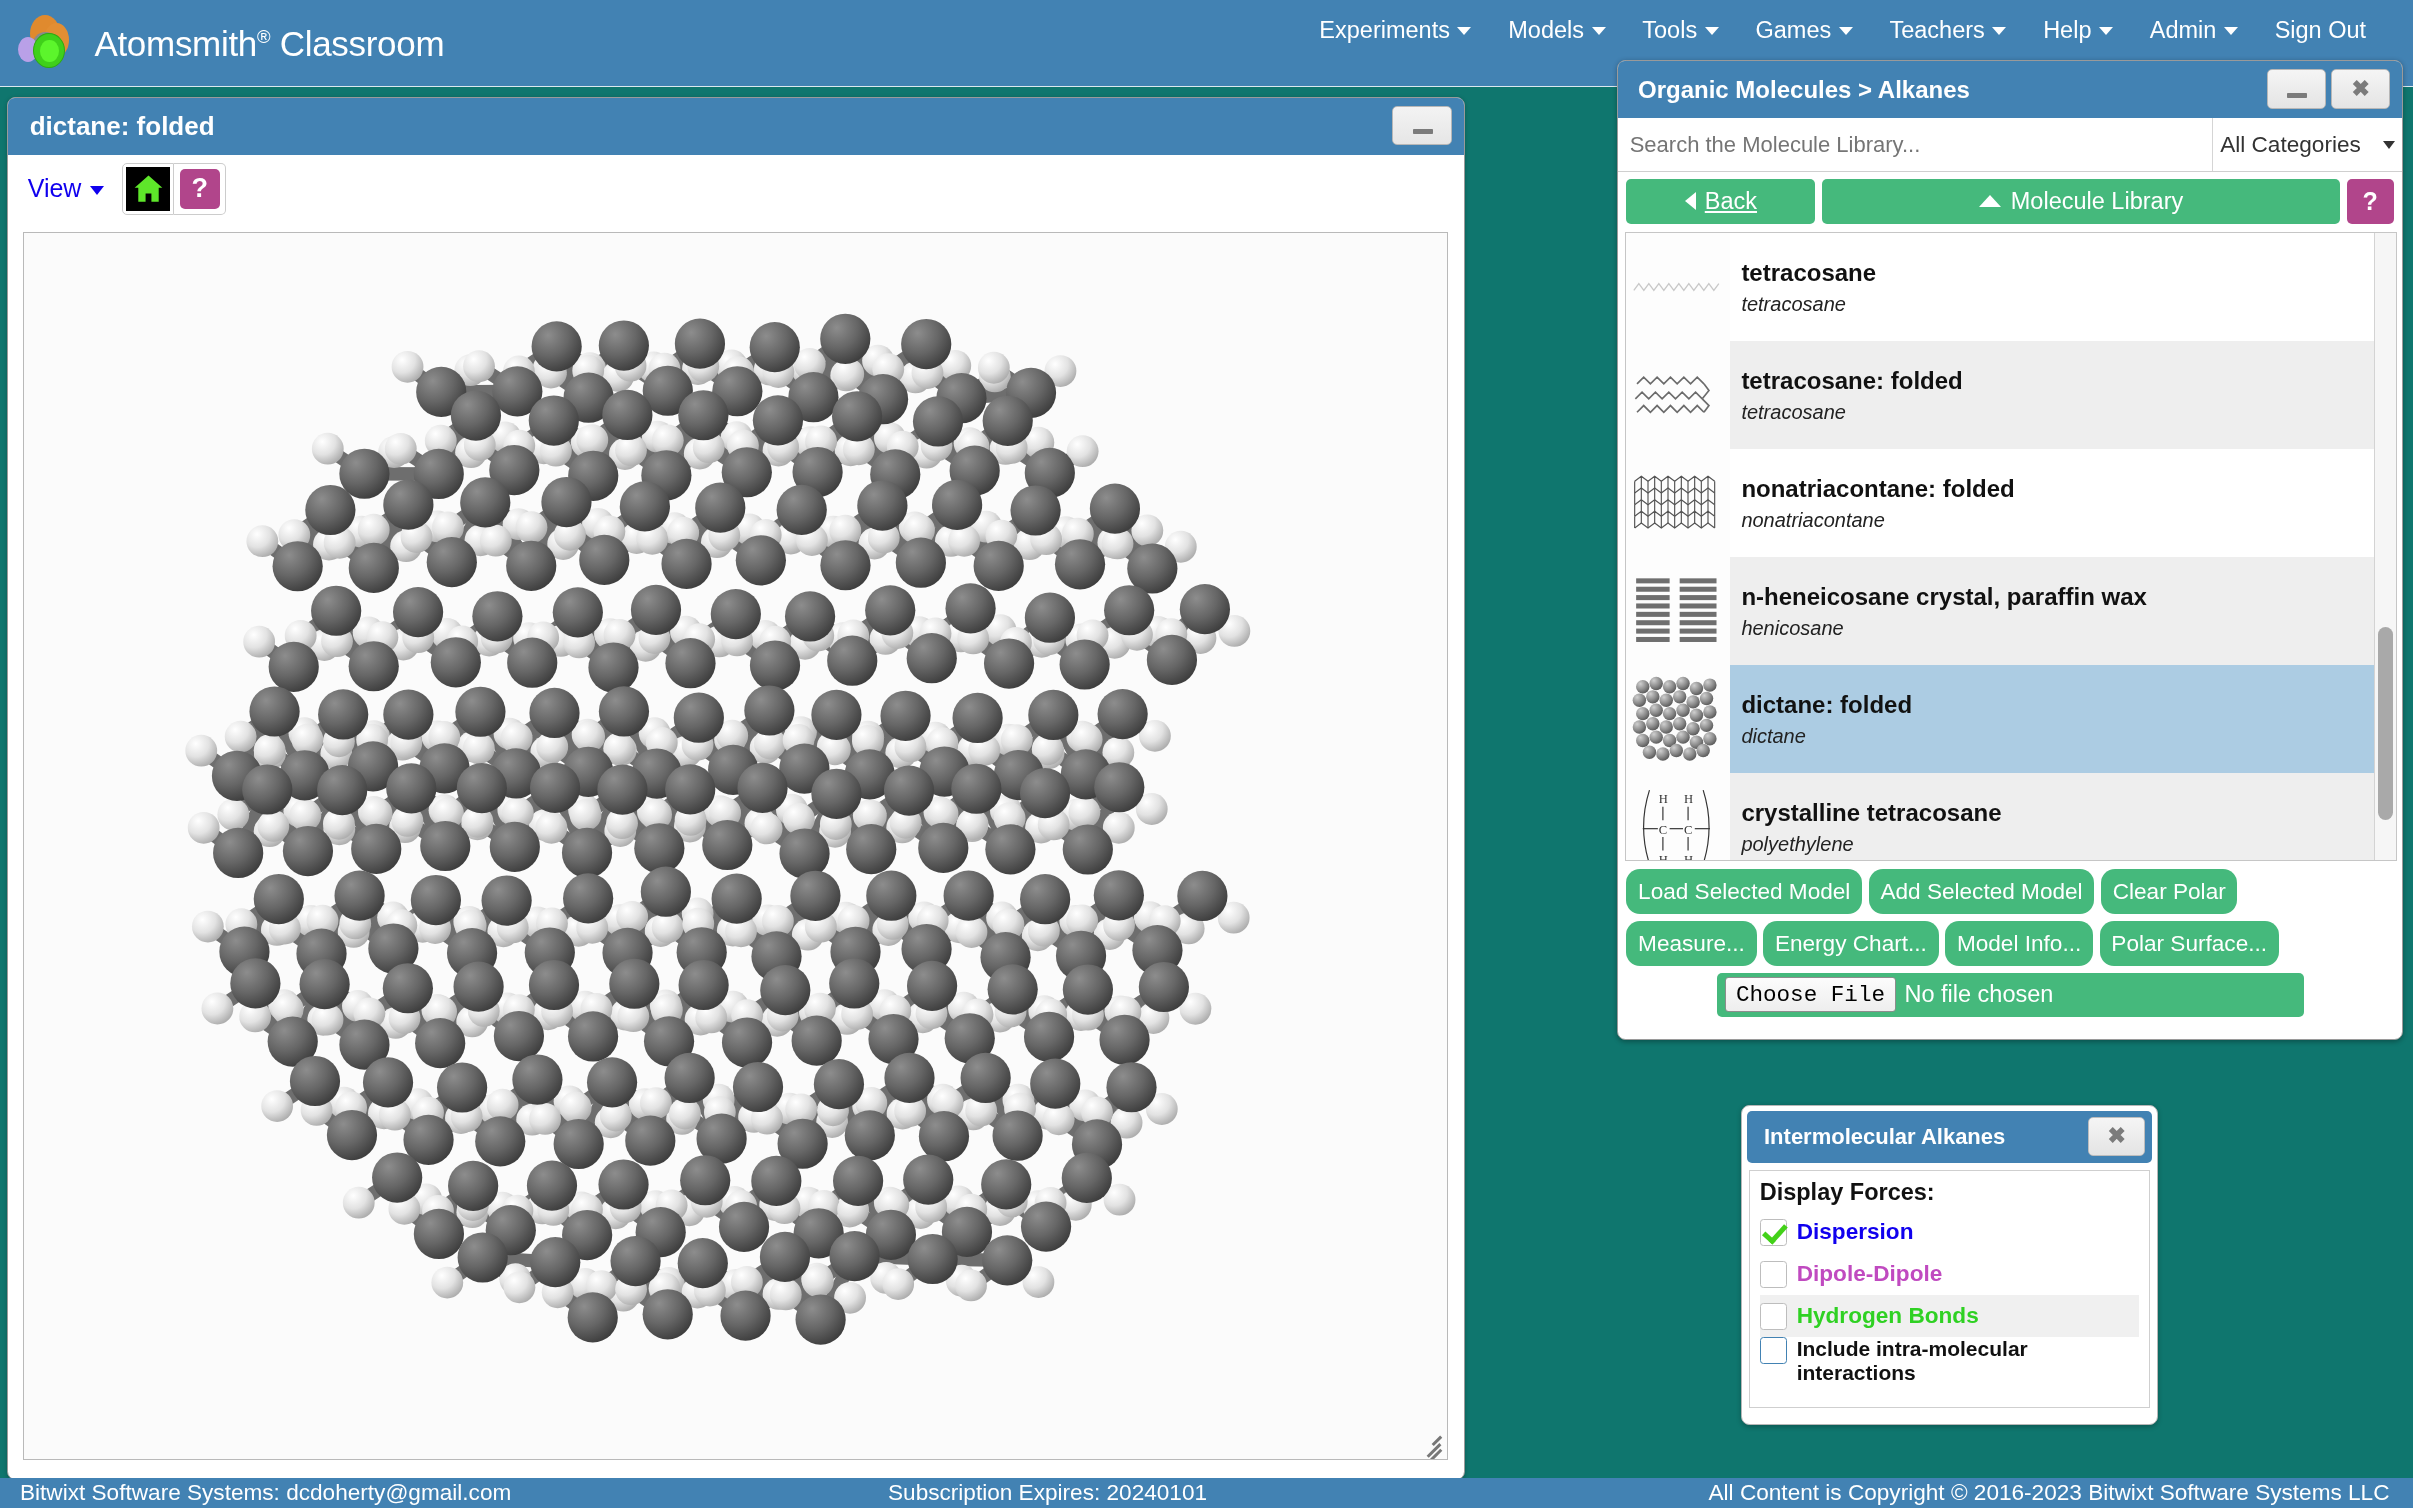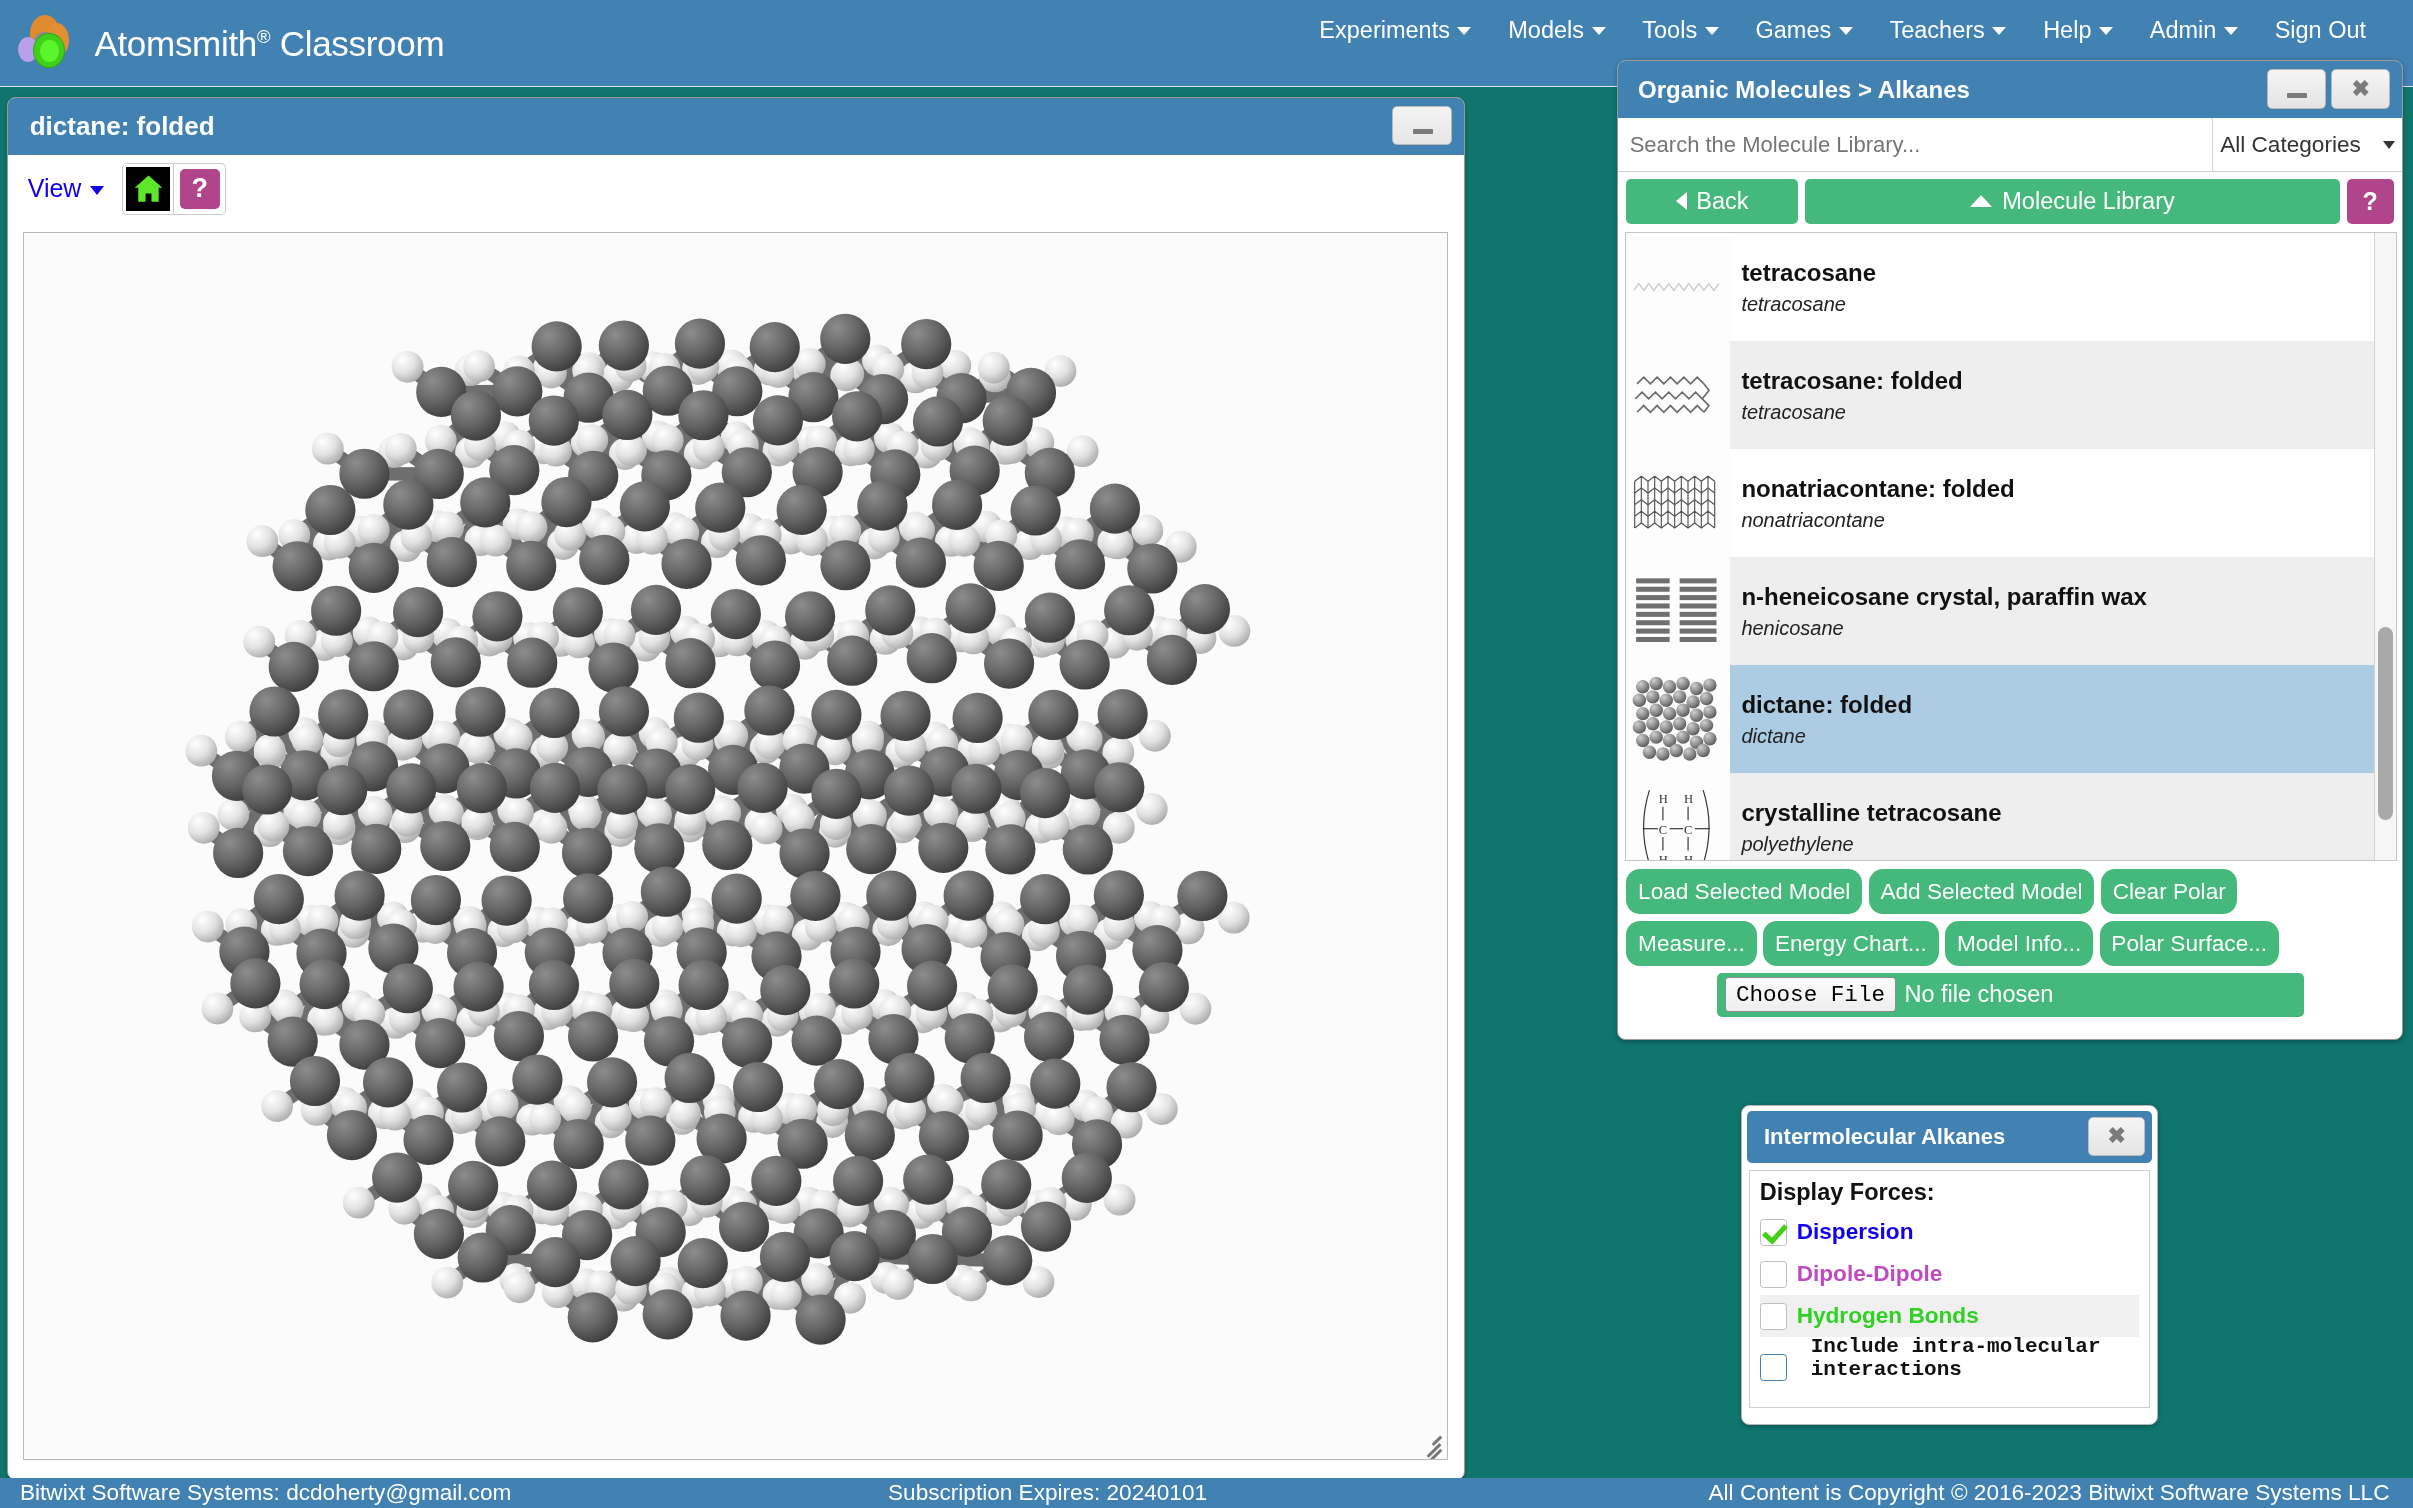--- a/index.html
+++ b/index.html
@@ -203,21 +203,21 @@
   .lib-navbtns {
     display: flex; gap: 6.7px; padding: 6.7px 8.4px 6.7px 8.4px;
     background: #fff;
   }
   .gbtn {
     background: #45b97c; color: #fff; border: none; border-radius: 5px;
     font-size: 23.5px; font-family: "Liberation Sans", sans-serif;
     display: flex; align-items: center; justify-content: center;
     cursor: pointer; height: 45px;
   }
-  .gbtn.back { width: 172px; gap: 9px; }
+  .gbtn.back { width: 189px; gap: 9px; text-decoration: underline; }
   .gbtn.library { flex: 1; gap: 10px; }
   .pbtn {
     background: #b1458b; color: #fff; border: none; border-radius: 5px;
     width: 47px; height: 45px; font-size: 25px; font-weight: bold;
     cursor: pointer;
     font-family: "Liberation Sans", sans-serif;
   }
   .chev-left {
     display: inline-block; width: 0; height: 0;
     border-top: 9.2px solid transparent;
@@ -339,21 +339,21 @@
   }
   .chk.blue-border { border: 1.7px solid #4282b3; }
   .chk.checked::after {
     content: ""; position: absolute; left: 7.5px; top: 0.8px;
     width: 9.2px; height: 17.6px;
     border: solid #43d119; border-width: 0 5px 5px 0;
     transform: rotate(42deg);
   }
   .imf-label { font-size: 22.6px; font-weight: bold; }
   .imf-note { font-size: 21px; font-weight: bold; color: #111; }
-  .imf-sub-row { display: flex; align-items: flex-end; gap: 24px; height: 44px; font-family: Liberation Mono, monospace; }
+  .imf-sub-row { display: flex; align-items: flex-start; gap: 10px; height: 44px; }
 
   
   .footer {
     position: absolute; left: 0; bottom: 0;
     width: 2413px; height: 30px;
     background: #4282b3;
     color: #ffffff; font-size: 22.6px;
     display: flex; align-items: center;
   }
   .footer-left { position: absolute; left: 20px; white-space: nowrap; }

